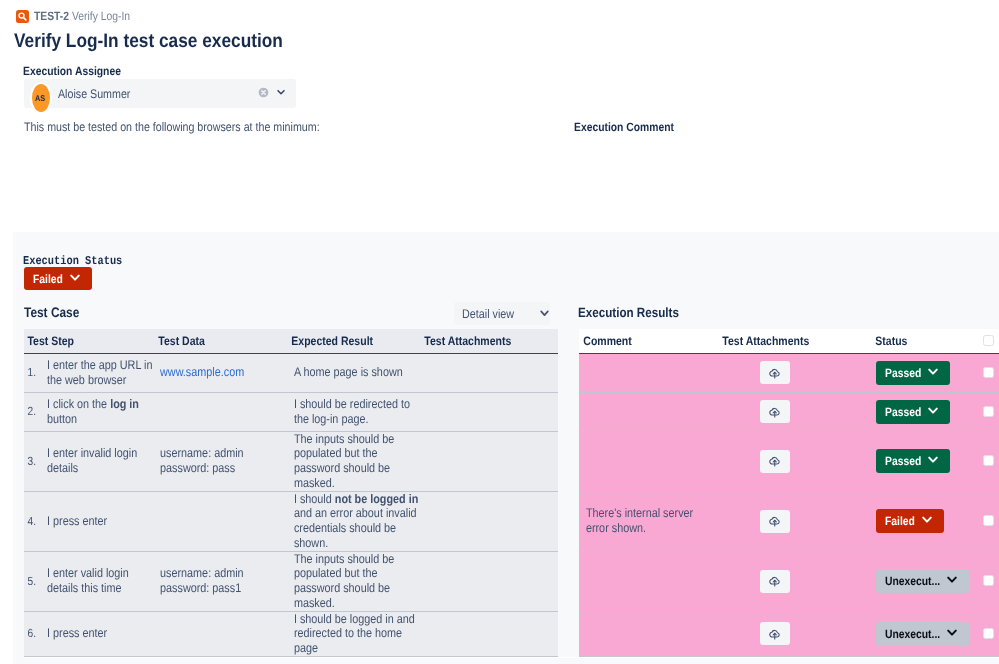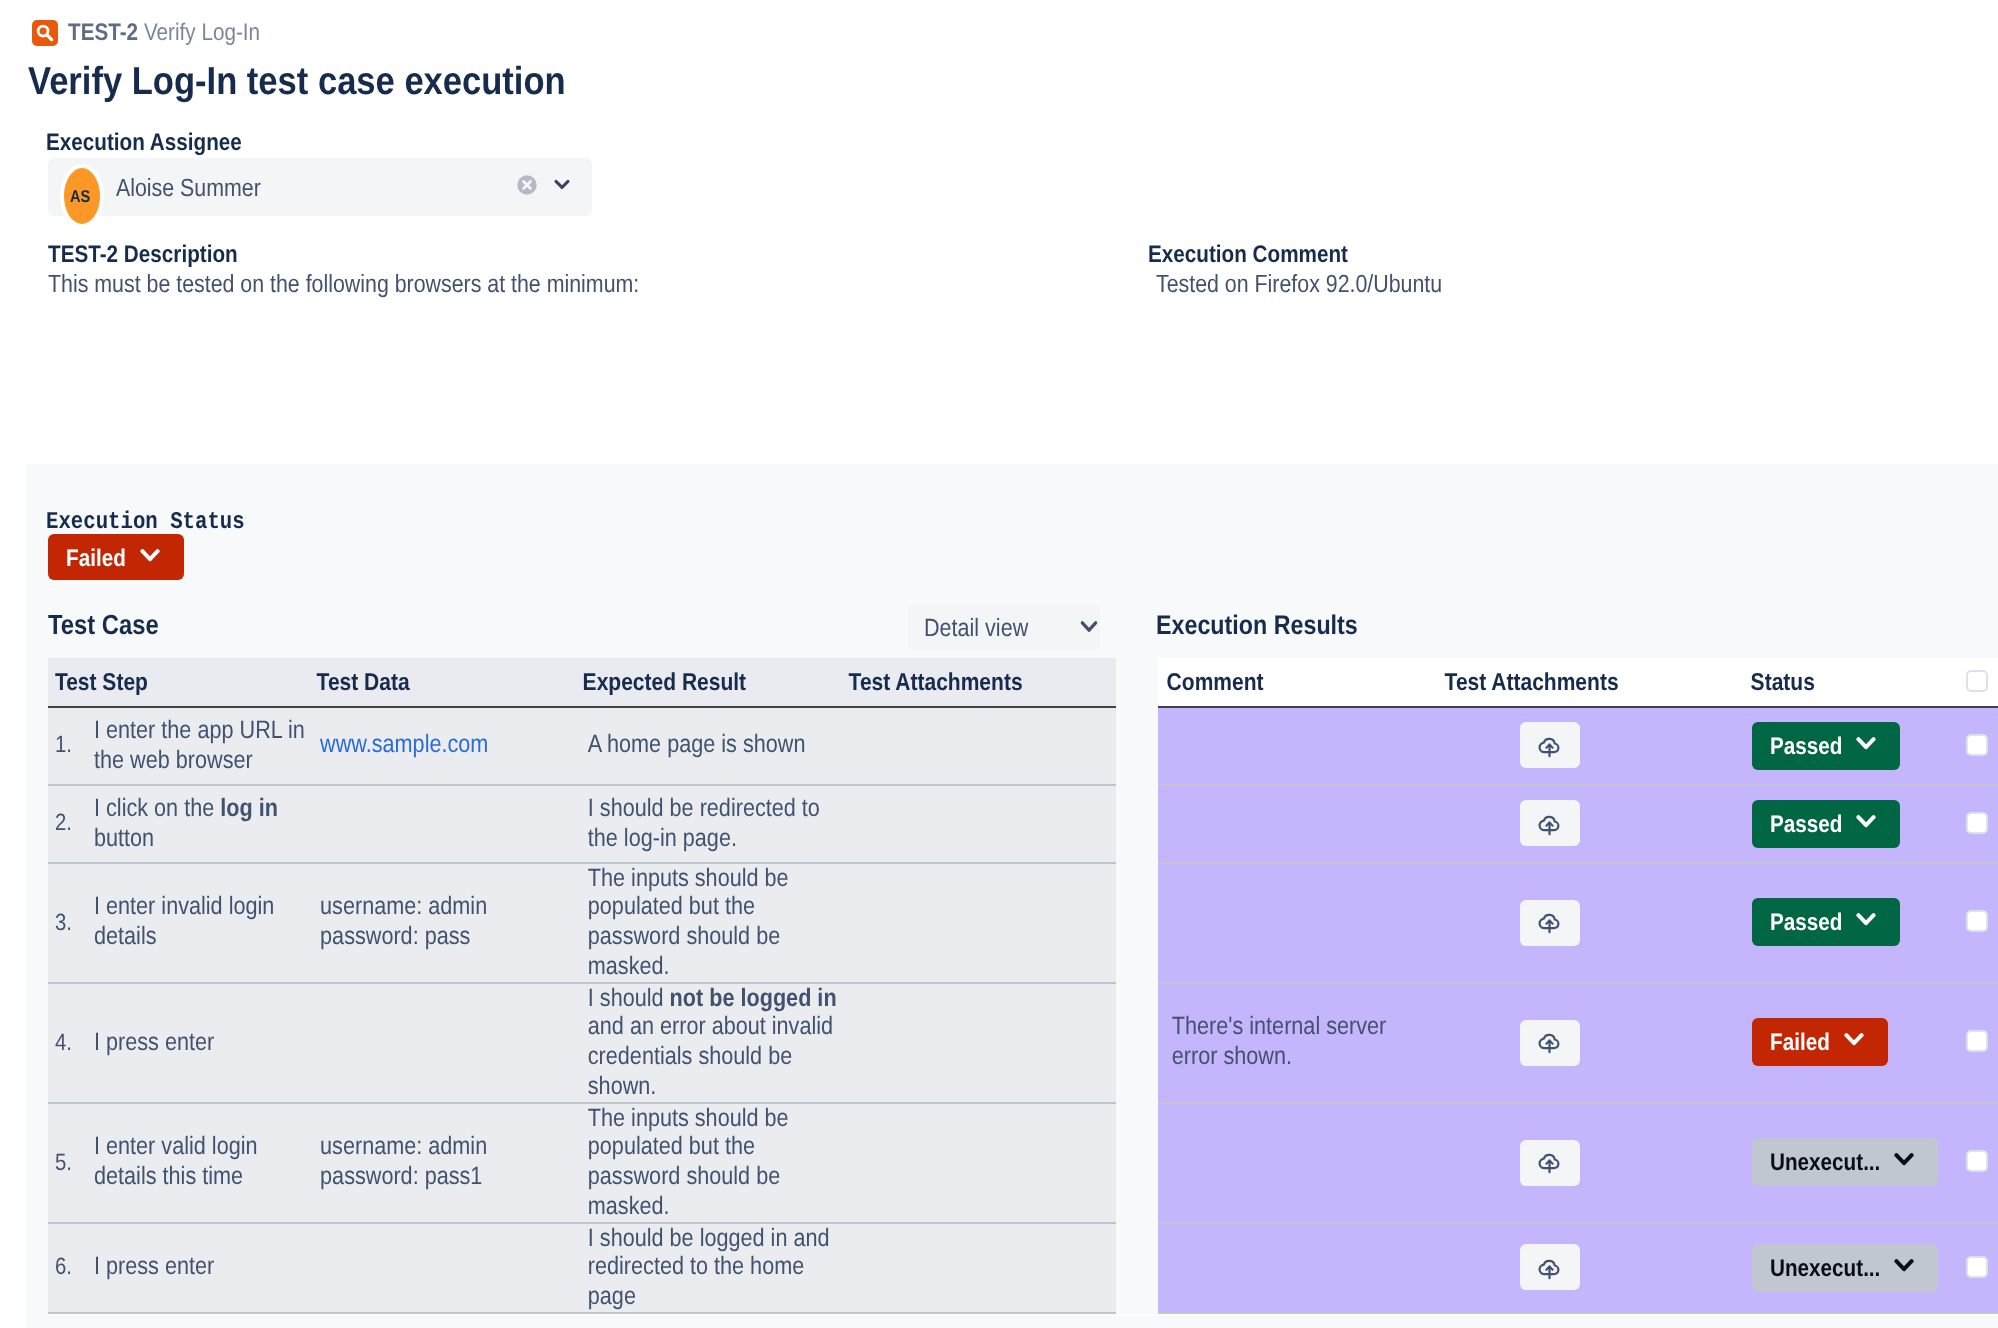--- a/index.html
+++ b/index.html
@@ -73,21 +73,21 @@
   .tc-table tr, .er-table tr { overflow:hidden; }
   .tc-table tr:last-child td { border-bottom:1px solid #c1c7d0; }
   .tc-table td .n { font-size:12.55px; color:#42526e; line-height:14.75px; }
   td.num .n { font-size:11.8px; color:#42526e; text-align:right; }
   .tc-table td, .er-table td { text-align:left; }
   a.link { color:#2a6bd4; text-decoration:none; }
 
   .er-table { position:absolute; left:579px; top:329px; width:420px; background:#ffffff; }
   .er-table th { background:#ffffff; height:24px; border-bottom:1.7px solid #3f4348; vertical-align:middle; padding:0; text-align:left; }
   .er-table th .n { font-size:12.2px; font-weight:bold; color:#172b4d; }
-  .er-table td { vertical-align:middle; padding:0; border-bottom:1px solid #c1c7d0; background:#c4b5fd; height:1px; }
+  .er-table td { vertical-align:middle; padding:0; border-bottom:1px solid #c1c7d0; background:#f9a8d4; height:1px; }
   .er-table tr:last-child td { border-bottom:1px solid #c1c7d0; }
   .er-table td .n { font-size:12.55px; color:#42526e; line-height:14.75px; }
 
   .att-btn { width:30px; height:23px; background:#f4f5f7; border-radius:3px; display:inline-flex; align-items:center; justify-content:center; vertical-align:middle; }
   .st-btn { position:relative; height:24px; border-radius:3px; display:inline-block; vertical-align:middle; }
   .st-btn .lbl { position:absolute; left:9px; top:5px; font-size:12px; font-weight:bold; white-space:nowrap; }
   .st-btn .cv  { position:absolute; top:7px; line-height:0; }
   .table-foot { position:absolute; left:24px; top:657px; width:975px; height:1px; background:#ffffff; }
   .cbox { display:inline-block; width:11px; height:11px; border:1.4px solid #dfe1e6; border-radius:2.5px; background:#fff; vertical-align:middle; }
 </style>
@@ -122,27 +122,25 @@
       </svg>
     </span>
     <span class="chev-ic">
       <svg width="10" height="10" viewBox="0 0 12 12" fill="none">
         <path d="M2.4 4.4 L6 8 L9.6 4.4" stroke="#344563" stroke-width="1.8" stroke-linecap="round" stroke-linejoin="round"></path>
       </svg>
     </span>
   </div>
 
   <div class="desc">
-    <div class="blk-title"><span class="ni">TEST-2 Description</span></div>
     <div class="desc-line"><span class="ni">This must be tested on the following browsers at the minimum:</span></div>
   </div>
 
   <div class="ecomment">
     <div class="blk-title"><span class="ni">Execution Comment</span></div>
-    <div class="ec-text"><span class="ni">Tested on Firefox 92.0/Ubuntu</span></div>
   </div>
 
   <div class="sec-label status-label"><span class="ni">Execution Status</span></div>
   <div class="status-btn" id="status-btn" style="width: 68px;">
     <span class="lbl"><span class="ni">Failed</span></span>
     <span class="cv" id="status-cv" style="left: 46px;">
       <svg width="10" height="8" viewBox="0 0 10 8" fill="none">
         <path d="M1.2 1.6 L5 5.6 L8.8 1.6" stroke="#ffffff" stroke-width="2" stroke-linecap="round" stroke-linejoin="round"></path>
       </svg>
     </span>

